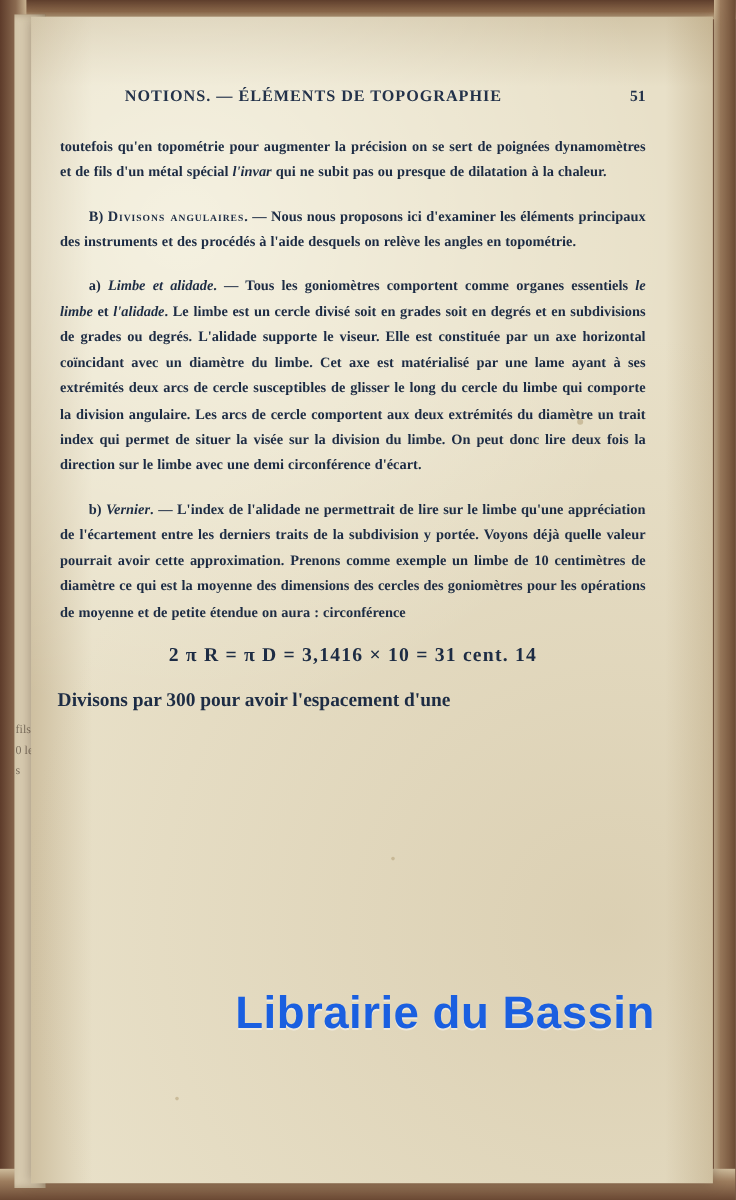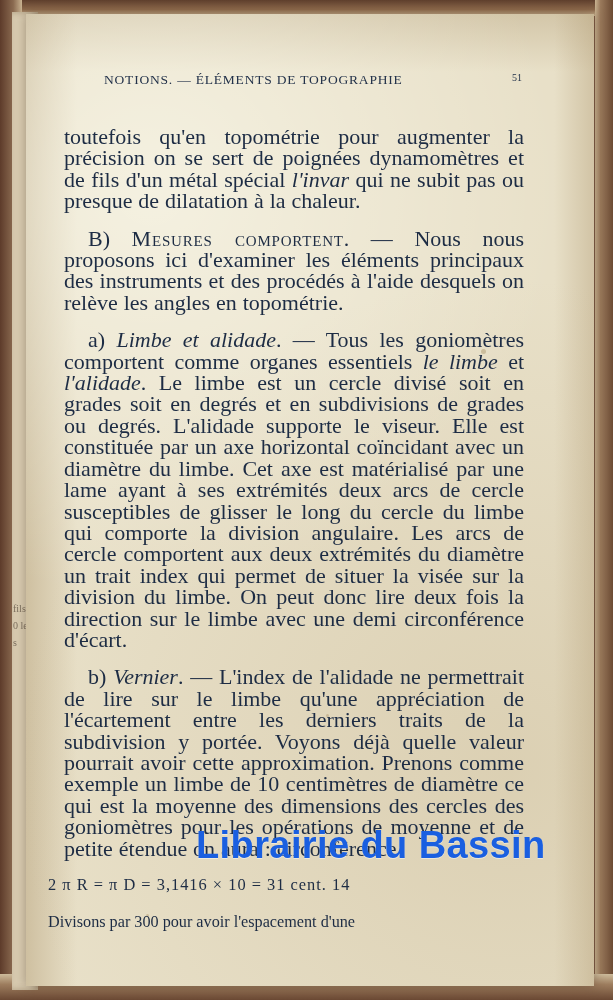--- a/index.html
+++ b/index.html
@@ -77,20 +77,21 @@
     width: 568px;
     height: 972px;
     background: #e8e0c8;
     background-image:
       radial-gradient(circle at 22% 18%, rgba(255,255,245,0.55) 0%, rgba(255,255,245,0) 45%),
       radial-gradient(circle at 85% 78%, rgba(190,170,130,0.30) 0%, rgba(190,170,130,0) 55%),
       linear-gradient(to right, rgba(175,152,112,0.45) 0%, rgba(175,152,112,0) 9%),
       linear-gradient(to left, rgba(175,152,112,0.40) 0%, rgba(175,152,112,0) 7%),
       linear-gradient(to bottom, rgba(172,150,110,0.35) 0%, rgba(172,150,110,0) 6%);
     box-shadow: 0 0 10px rgba(60,40,25,0.35);
+    font-weight: bold;
   }
 
   .speck {
     position: absolute;
     background: #b4a179;
     border-radius: 50%;
     opacity: 0.55;
   }
 
   .content {
@@ -108,47 +109,48 @@
     font-size: 13.5px;
     letter-spacing: 1.3px;
     padding-left: 56px;
     position: relative;
   }
   .running-head .rh-text {
     white-space: nowrap;
   }
   .running-head .folio {
     position: absolute;
-    right: 18px;
-    font-size: 10px;
+    right: 2px;
+    font-size: 13px;
     letter-spacing: 0;
   }
 
   .rule-gap { height: 22px; }
 
   p {
-    margin: 16px;
+    margin: 2px;
     color: #1d2c44;
-    font-size: 22px;
+    font-size: 12px;
     line-height: 21.4px;
     text-align: justify;
     text-justify: inter-word;
     word-spacing: 0.4px;
   }
   p.indent { text-indent: 24px; }
   p.spaced { margin-top: 15px; }
 
   .smallcaps {
     font-variant: small-caps;
     letter-spacing: 0.8px;
   }
   .ital { font-style: italic; }
 
   .formula {
     margin-top: 15px;
+    text-align: center;
     color: #1d2c44;
     font-size: 16.4px;
     letter-spacing: 1px;
   }
 
   .last-line {
     margin-top: 17px;
     color: #1d2c44;
     font-size: 16.2px;
     line-height: 21.4px;
@@ -191,21 +193,21 @@
 
       <div class="running-head">
         <span class="rh-text smallcaps">NOTIONS. — ÉLÉMENTS DE TOPOGRAPHIE</span>
         <span class="folio">51</span>
       </div>
 
       <div class="rule-gap"></div>
 
       <p>toutefois qu'en topométrie pour augmenter la précision on se sert de poignées dynamomètres et de fils d'un métal spécial <span class="ital">l'invar</span> qui ne subit pas ou presque de dilatation à la chaleur.</p>
 
-      <p class="indent spaced">B) <span class="smallcaps">Mesures comportent</span>. — Nous nous proposons ici d'examiner les éléments principaux des instruments et des procédés à l'aide desquels on relève les angles en topométrie.</p>
+      <p class="indent spaced">B) <span class="smallcaps">Divisons angulaires</span>. — Nous nous proposons ici d'examiner les éléments principaux des instruments et des procédés à l'aide desquels on relève les angles en topométrie.</p>
 
       <p class="indent spaced">a) <span class="ital">Limbe et alidade</span>. — Tous les goniomètres comportent comme organes essentiels <span class="ital">le limbe</span> et <span class="ital">l'alidade</span>. Le limbe est un cercle divisé soit en grades soit en degrés et en subdivisions de grades ou degrés. L'alidade supporte le viseur. Elle est constituée par un axe horizontal coïncidant avec un diamètre du limbe. Cet axe est matérialisé par une lame ayant à ses extrémités deux arcs de cercle susceptibles de glisser le long du cercle du limbe qui comporte la division angulaire. Les arcs de cercle comportent aux deux extrémités du diamètre un trait index qui permet de situer la visée sur la division du limbe. On peut donc lire deux fois la direction sur le limbe avec une demi circonférence d'écart.</p>
 
       <p class="indent spaced">b) <span class="ital">Vernier</span>. — L'index de l'alidade ne permettrait de lire sur le limbe qu'une appréciation de l'écartement entre les derniers traits de la subdivision y portée. Voyons déjà quelle valeur pourrait avoir cette approximation. Prenons comme exemple un limbe de 10 centimètres de diamètre ce qui est la moyenne des dimensions des cercles des goniomètres pour les opérations de moyenne et de petite étendue on aura : circonférence</p>
 
       <div class="formula">2 π R = π D = 3,1416 × 10 = 31 cent. 14</div>
 
       <div class="last-line">Divisons par 300 pour avoir l'espacement d'une</div>
 
     </div>

